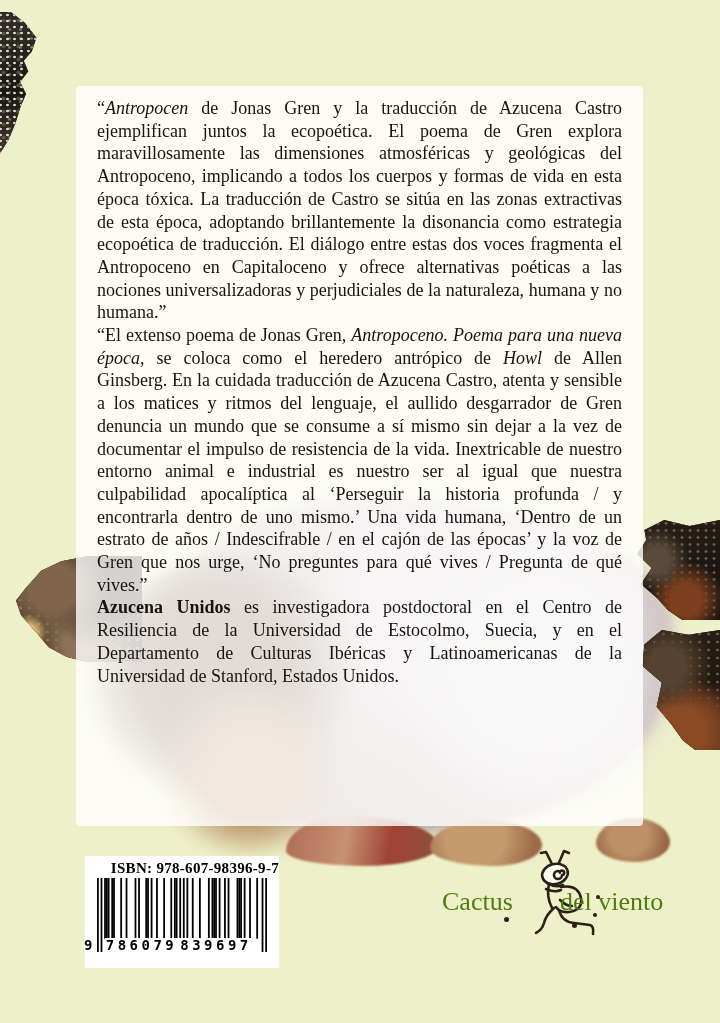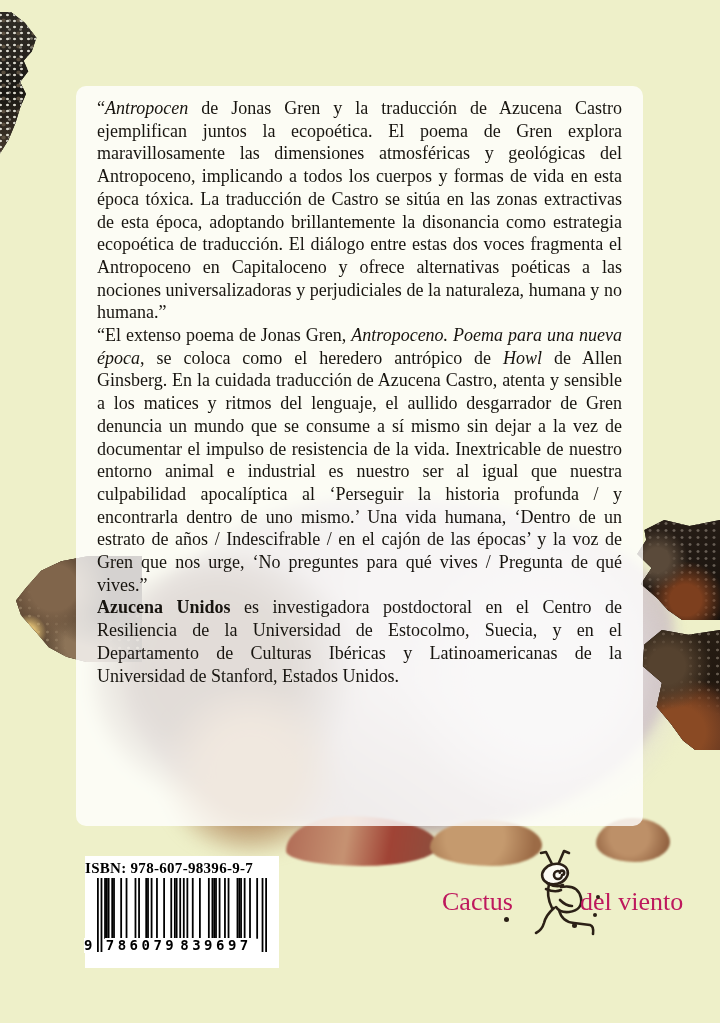--- a/index.html
+++ b/index.html
@@ -99,57 +99,57 @@
   }
   .ck-tan2{
     left:596px;top:818px;width:74px;height:44px;
     border-radius:50% 50% 48% 52%/58% 55% 45% 42%;
     background:radial-gradient(circle at 45% 40%, #bd9068 0 40%, #8f5f3e 84%);
     filter:blur(.8px);
   }
   
   .panel{
     position:absolute;left:76px;top:86px;width:567px;height:740px;
-    box-sizing:border-box;border-radius:10px;
+    box-sizing:border-box;border-radius:4px;
     background:rgba(255,255,255,.80);
     padding:11px 21px 0 21px;overflow:hidden;
     color:#17140f;font-size:18px;line-height:22.7px;
   }
   .panel p{margin:0;}
   .quote{text-align:justify;margin-bottom:13px;}
   .attribution{text-align:center;margin:0 22px 13px 22px;}
   .bio{text-align:justify;margin-top:2px;}
   .panel .i{font-style:italic;}
   .panel .b{font-weight:bold;}
   
   .isbn-box{
     position:absolute;left:85px;top:856px;width:194px;height:112px;
     background:#ffffff;box-sizing:border-box;padding-top:4px;
   }
   .isbn-label{
-    text-align:left;font-weight:bold;font-size:15px;line-height:16px;
+    text-align:right;font-weight:bold;font-size:15px;line-height:16px;
     letter-spacing:.3px;color:#000;
     font-family:"Liberation Serif","DejaVu Serif",serif;
   }
   .bcwrap{position:relative;width:170px;height:88px;margin:2px auto 0;}
   .bcwrap svg{display:block;}
   .bcwrap svg rect{fill:#000;}
   .bc-digits span{
     position:absolute;font-family:"DejaVu Sans Mono","Liberation Mono",monospace;
     font-weight:bold;font-size:14px;line-height:15px;color:#000;top:60px;
     background:#fff;
   }
   .bd-first{left:-13px;}
   .bd-g1{left:8px;width:73px;text-align:center;letter-spacing:3.5px;}
   .bd-g2{left:82px;width:74px;text-align:center;letter-spacing:3.5px;}
   
-  .publisher{position:absolute;left:442px;top:850px;width:253px;height:125px;color:#be185d;}
+  .publisher{position:absolute;left:442px;top:850px;width:253px;height:125px;color:#4d7c0f;}
   .pub-name{position:absolute;top:38px;font-size:26px;line-height:28px;}
   .pub-left{left:0;}
-  .pub-right{left:118px;margin-left:20px;}
+  .pub-right{left:118px;}
   .ant{position:absolute;left:85px;top:-2px;width:80px;height:110px;}
   .ant path,.ant ellipse{stroke:#2b2016;stroke-width:2.6;stroke-linecap:round;stroke-linejoin:round;fill:none;}
   .ant ellipse{fill:#fbfaf3;}
   .dot{position:absolute;background:#2b2016;border-radius:50%;}
   .d1{left:62px;top:67px;width:5px;height:5px;}
   .d2{left:130px;top:73px;width:5px;height:5px;}
   .d3{left:151px;top:63px;width:4px;height:4px;}
   .d4{left:154px;top:45px;width:4px;height:4px;}
   .pub-tagline{
     position:absolute;left:0;top:96px;width:100%;text-align:center;

